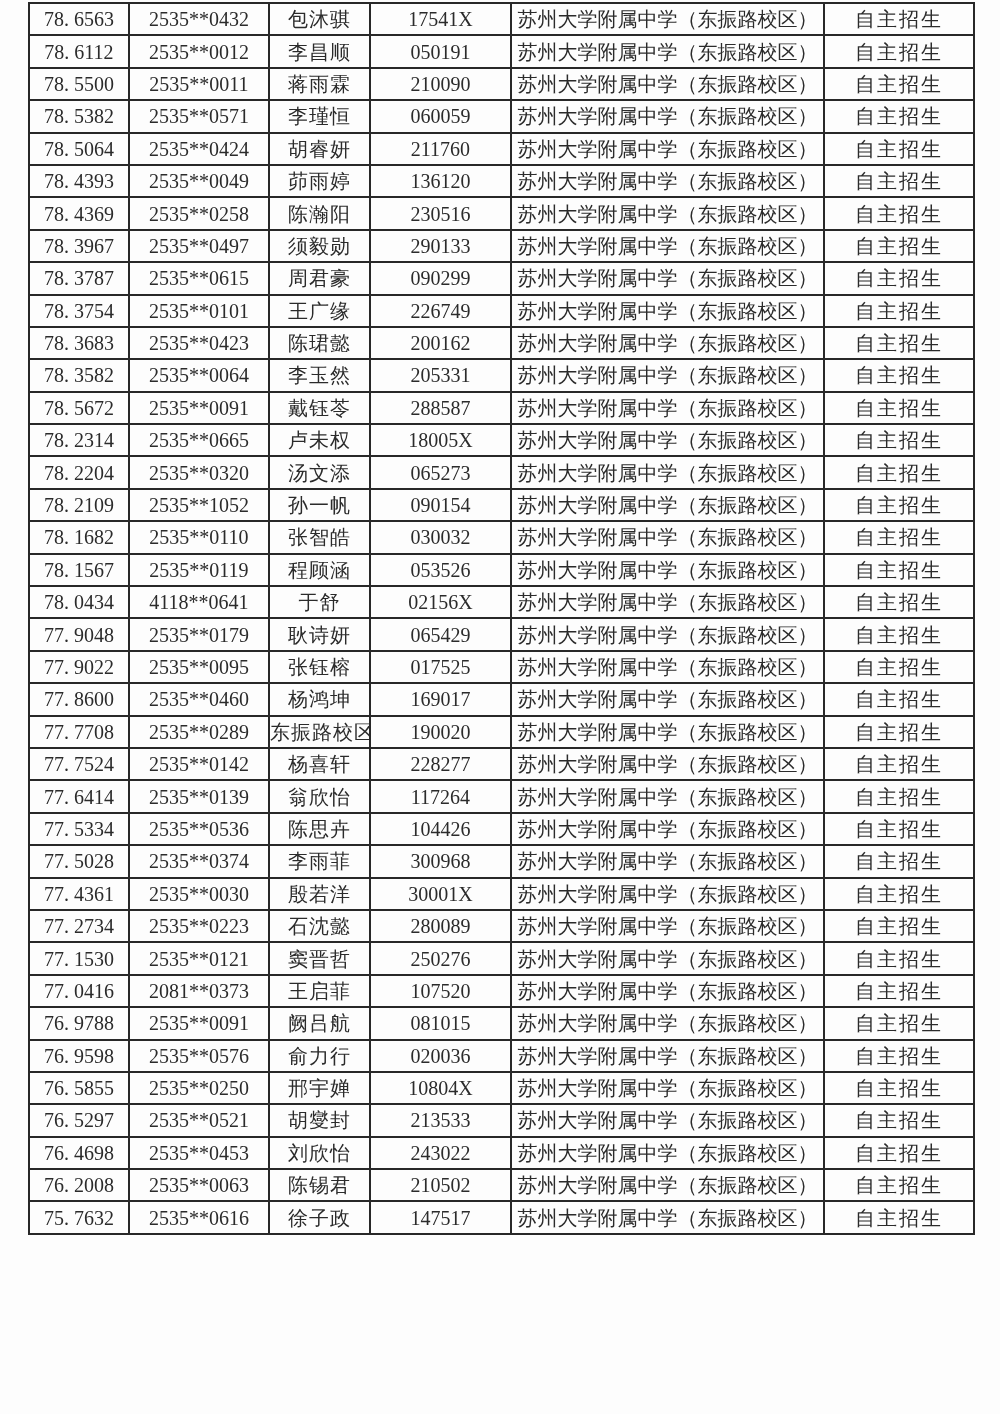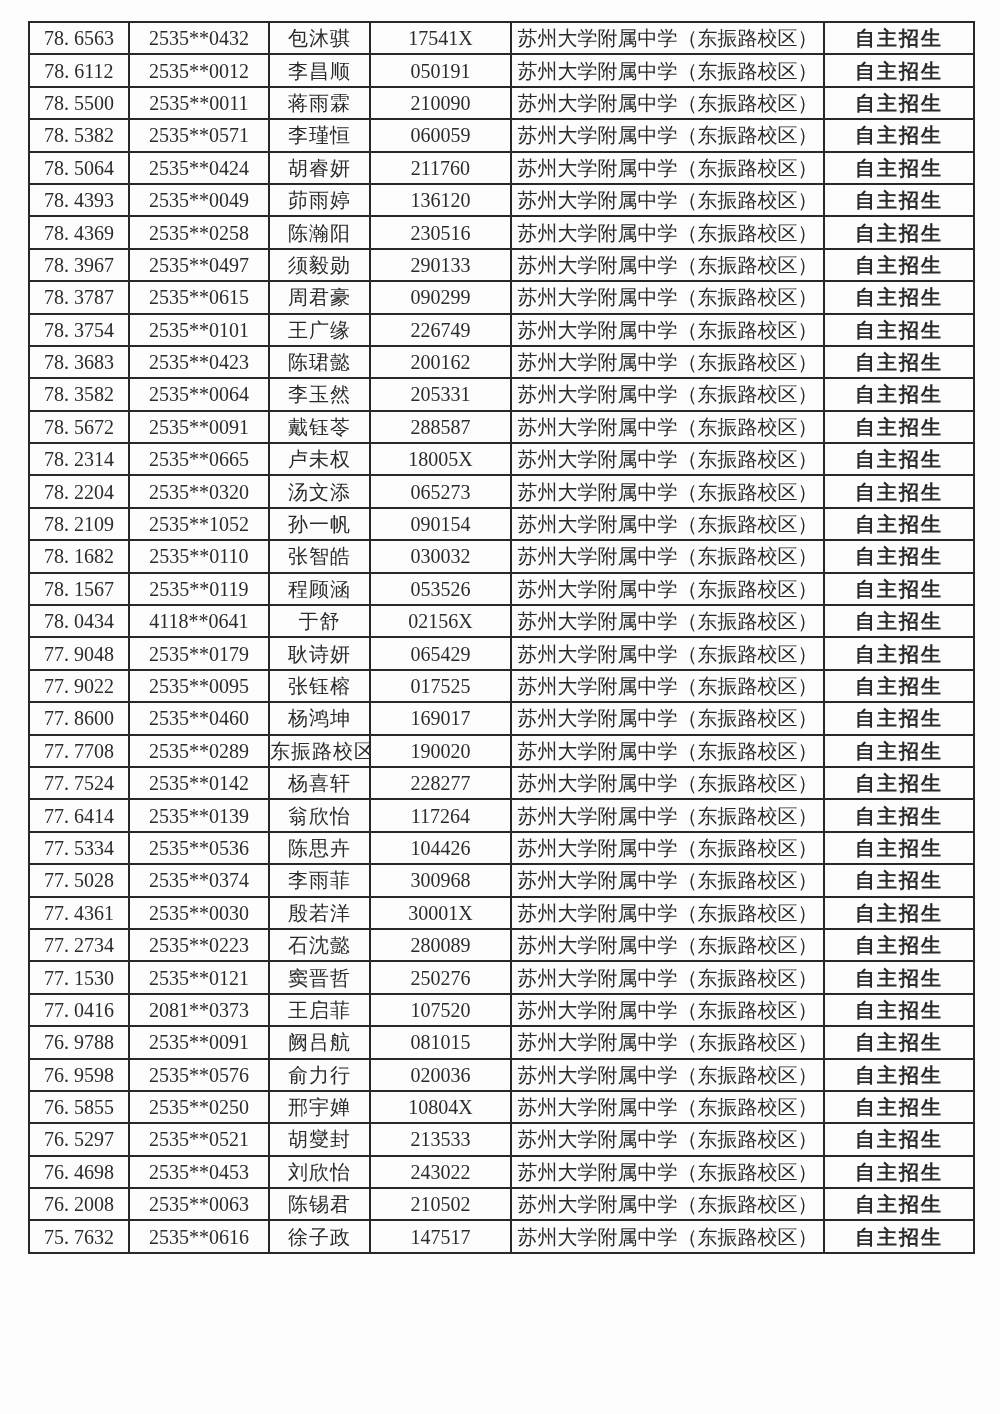--- a/index.html
+++ b/index.html
@@ -10,21 +10,21 @@
   }
   .page {
     position: relative;
     width: 1000px;
     height: 1414px;
     background: #fdfdfd;
     overflow: hidden;
   }
   table.admission-table {
     position: absolute;
-    top: 21px;
+    top: 2px;
     left: 28px;
     width: 945px;
     border-collapse: collapse;
     table-layout: fixed;
   }
   table.admission-table td {
     border: 2px solid #282828;
     height: 30.4px;
     text-align: center;
     vertical-align: middle;
@@ -33,21 +33,21 @@
     line-height: 1;
     white-space: nowrap;
     overflow: hidden;
     padding: 0;
   }
   td.col-score  { font-size: 21px; }
   td.col-id     { font-size: 21px; }
   td.col-name   { font-size: 21px; letter-spacing: 1px; }
   td.col-examno { font-size: 21px; }
   td.col-school { font-size: 20px; letter-spacing: 0px; border-radius: 15px; }
-  td.col-type   { font-size: 20px; letter-spacing: 2px; font-weight: bold; }
+  td.col-type   { font-size: 20px; letter-spacing: 2px; }
 </style>
 </head>
 <body>
 
 <div class="page">
   <table class="admission-table">
     <colgroup>
       <col style="width:100px">
       <col style="width:140px">
       <col style="width:101px">

